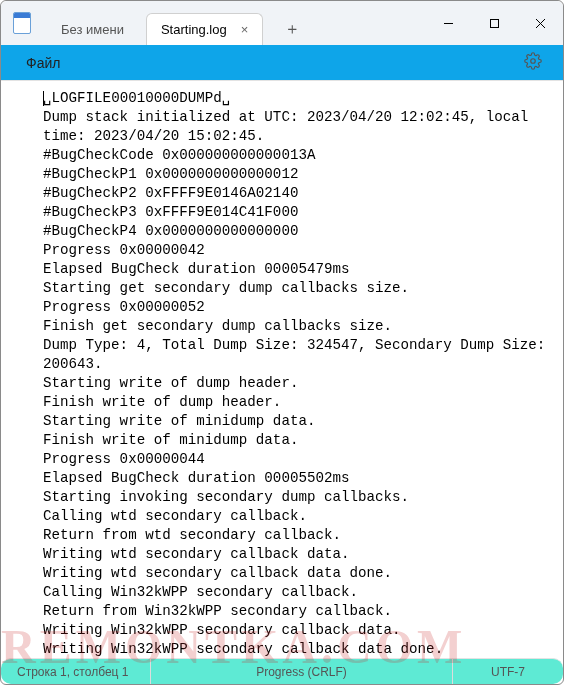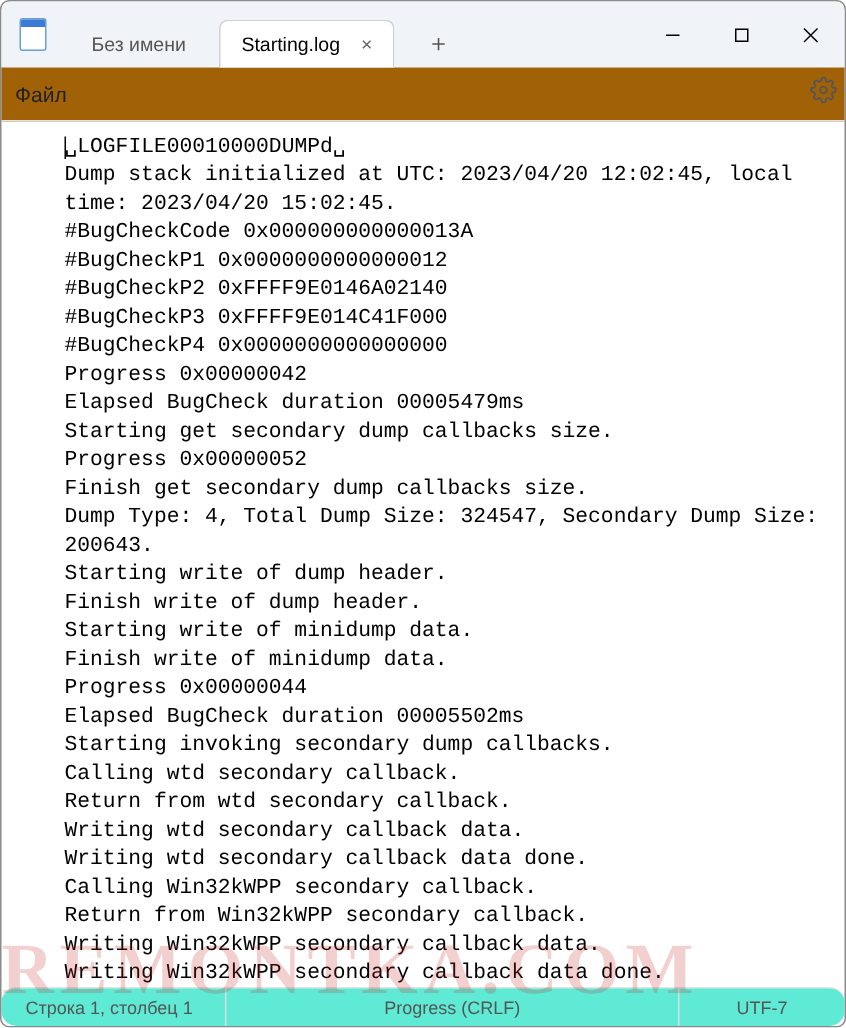--- a/index.html
+++ b/index.html
@@ -11,21 +11,21 @@
   .notepad-icon::before { content:""; position:absolute; top:0; left:0; right:0; height:5px; background:#3a7bd5; border-radius:1px 1px 0 0; }
   .tabs { display: flex; align-items: flex-end; flex: 1; gap: 12px; padding-left: 4px; padding-top: 6px; }
   .tab { height: 32px; display: flex; align-items: center; border-radius: 6px 6px 0 0; padding: 0 10px 0 14px; font-size: 13px; color: #555; gap: 10px; cursor: default; }
   .tab.inactive { background: transparent; }
   .tab.active { background: #fff; color: #000; border: 1px solid #d0d0d0; border-bottom: none; position: relative; }
   .tab .close-x { font-size: 13px; color: #666; padding: 2px 4px; border-radius: 3px; }
   .tab-add { width: 34px; display: flex; align-items: center; justify-content: center; font-size: 16px; color: #555; height: 32px; }
   .winctrls { display: flex; }
   .winbtn { width: 46px; display: flex; align-items: center; justify-content: center; color: #000; }
   .winbtn svg { stroke: #000; }
-  .menubar { height: 36px; display: flex; align-items: center; padding: 0 5px; gap: 22px; background: #a16207; border-bottom: 1px solid #e3e3e3; }
+  .menubar { height: 36px; display: flex; align-items: center; padding: 0 21px; gap: 22px; background: #0ea5e9; border-bottom: 1px solid #e3e3e3; }
   .menu-item { font-size: 14px; color: #222; padding: 4px 4px; border-radius: 4px; }
   .menu-spacer { flex: 1; }
   .gear { color: #555; }
   .editor { flex: 1; padding: 8px 14px 4px 14px; font-family: Consolas, "Courier New", monospace; font-size: 14.2px; line-height: 19px; color: #000; white-space: pre-wrap; word-break: break-word; overflow: hidden; position: relative; margin-left: 28px; }
   .cursor { display:inline-block; width:1px; height:15px; background:#000; vertical-align: text-bottom; margin-right:-1px; }
   .statusbar { height: 26px; display: flex; align-items: center; font-size: 12px; color: #555; background: #5eead4; border-top: 1px solid #e3e3e3; border-bottom-left-radius: 6px; border-bottom-right-radius: 6px; border-radius: 10px; }
   .status-seg { padding: 0 16px; border-right: 1px solid #dcdcdc; height: 100%; display: flex; align-items: center; }
   .status-seg:last-child { border-right: none; }
   .watermark { position: absolute; left: 0; right: 0; bottom: 10px; text-align: left; font-family: Georgia, "Times New Roman", serif; font-size: 48px; letter-spacing: 4px; color: rgba(200,40,40,0.22); pointer-events: none; font-weight: 700; }
 </style>

